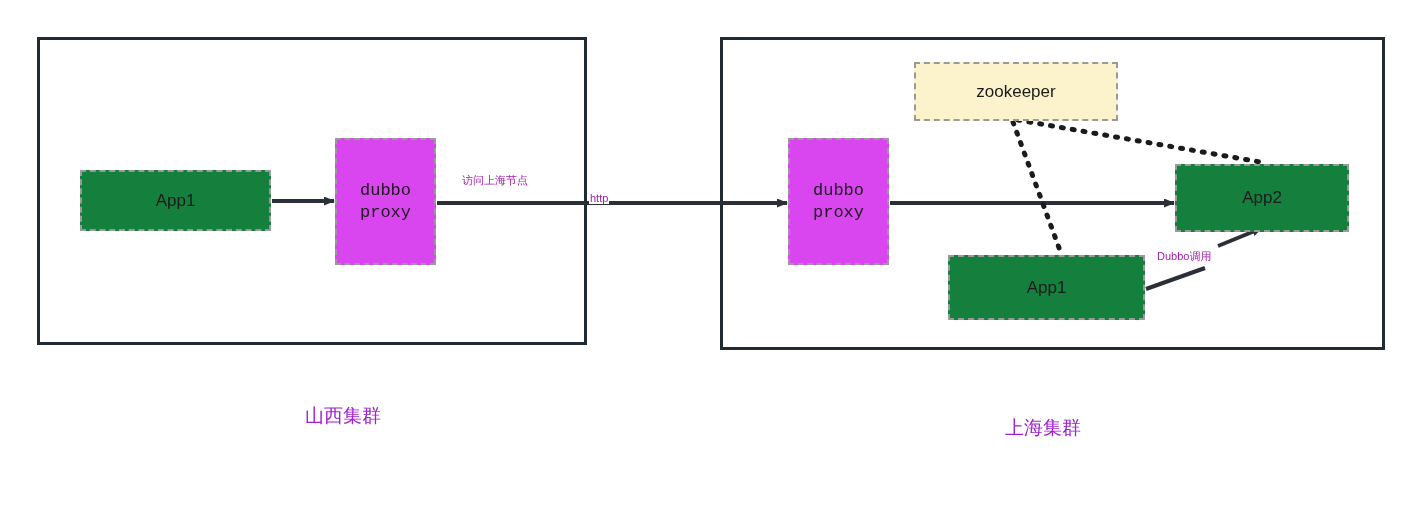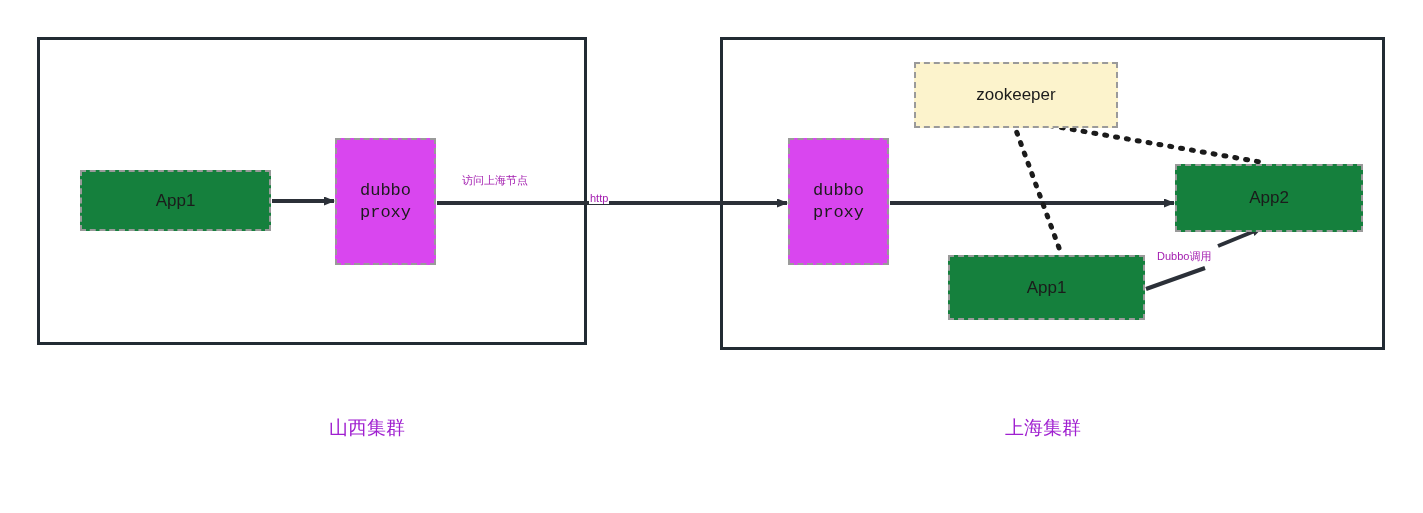--- a/index.html
+++ b/index.html
@@ -42,23 +42,23 @@
     line-height: 1.25;
     z-index: 4;
   }
   .node.green  { background: #15803d; }
   .node.cyan   { background: #d946ef; font-family: Liberation Mono, monospace; }
   .node.yellow { background: #fcf3cc; }
 
   #node-app1-left   { left: 80px;  top: 170px; width: 191px; height: 61px; }
   #node-proxy-left  { left: 335px; top: 138px; width: 101px; height: 127px; }
   #node-proxy-right { left: 788px; top: 138px; width: 101px; height: 127px; }
-  #node-zookeeper   { left: 914px; top: 62px;  width: 204px; height: 66px;  }
+  #node-zookeeper   { left: 914px; top: 62px;  width: 204px; height: 59px;  }
   #node-app1-right  { left: 948px; top: 255px; width: 197px; height: 65px;  }
-  #node-app2        { left: 1175px;top: 164px; width: 188px; height: 68px;  }
+  #node-app2        { left: 1175px;top: 164px; width: 174px; height: 68px;  }
 
   
   .node-label { display: block; white-space: pre-line; }
 
   
   #edges {
     position: absolute;
     left: 0; top: 0;
     width: 1423px;
     height: 513px;
@@ -80,21 +80,21 @@
   #label-dubbo-call     { left: 1155px; top: 249px; background: #ffffff; padding: 0 2px; text-align: right; }
 
   
   .caption {
     position: absolute;
     color: #a020d0;
     font-size: 19px;
     white-space: nowrap;
     z-index: 6;
   }
-  #caption-shanxi   { left: 305px;  top: 415px; margin-left: 24px; }
+  #caption-shanxi   { left: 305px;  top: 403px; }
   #caption-shanghai { left: 1005px; top: 415px; }
 </style>
 </head>
 <body>
 
 <div id="canvas">
 
   <svg id="edges" viewBox="0 0 1423 513" width="1423" height="513">
     <defs>
       <marker id="arrowhead" markerWidth="11" markerHeight="9" refX="10" refY="4.5" orient="auto" markerUnits="userSpaceOnUse">

